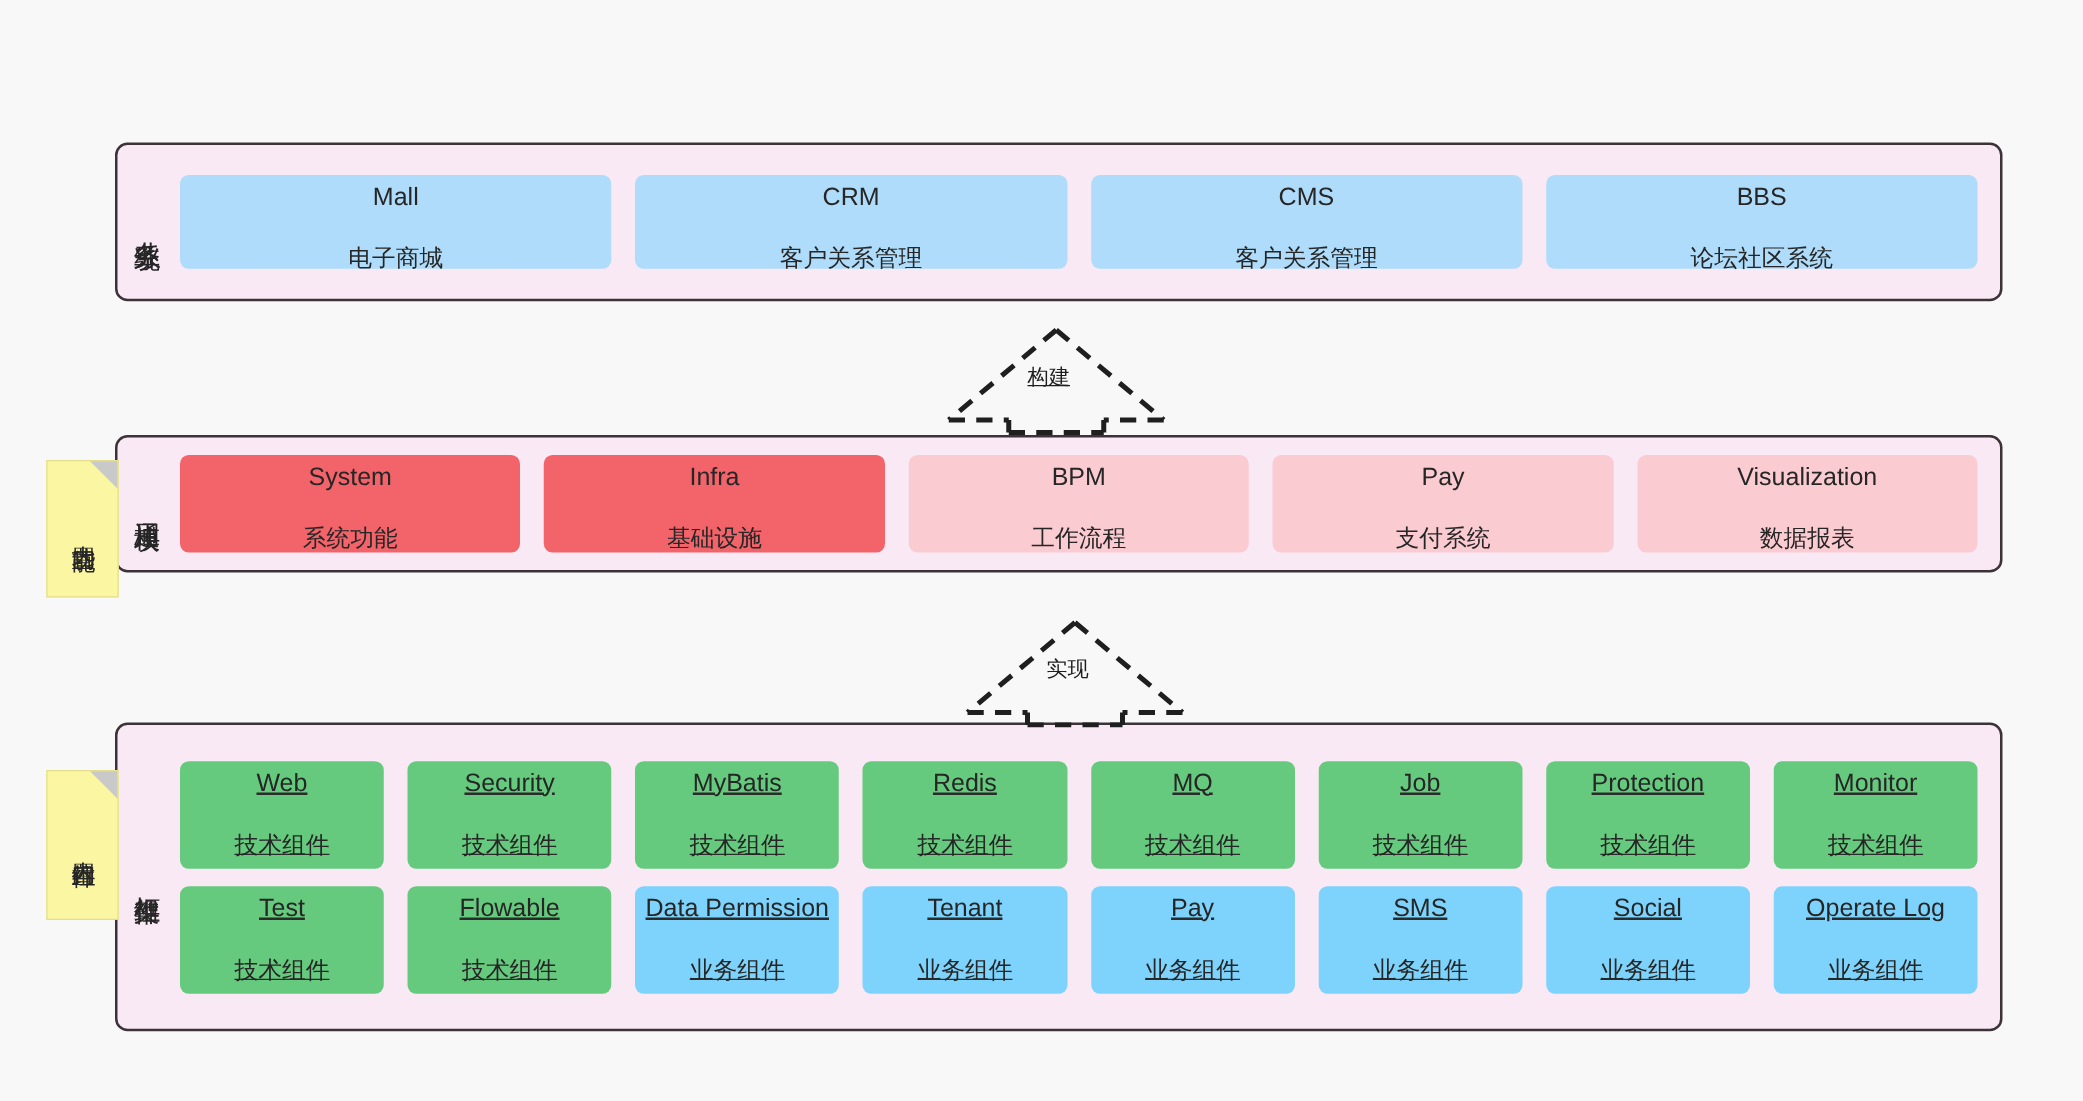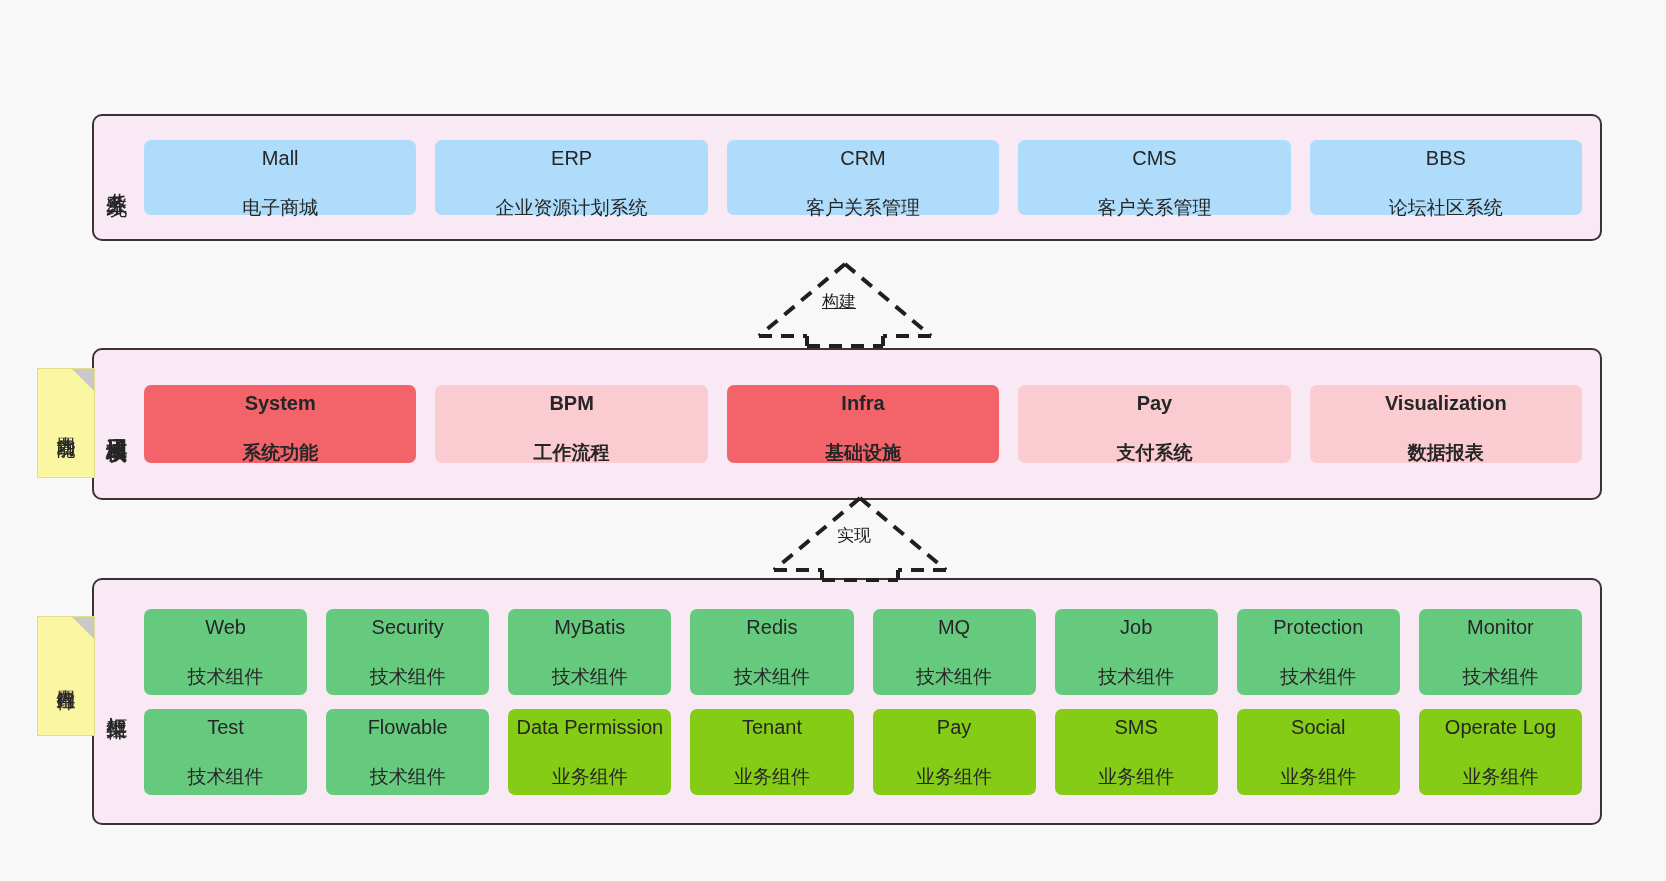--- a/index.html
+++ b/index.html
@@ -76,31 +76,31 @@
     box-sizing: border-box;
     color: #262626;
   }
   .box .en { font-size: 20px; }
   .box .cn { font-size: 19px; margin-top: 26px; }
 
   .box.blue        { background: #AEDCFA; }
   .box.red-strong  { background: #F2646A; }
   .box.red-light   { background: #FBCBD2; }
   .box.green-strong{ background: #66CA7E; }
-  .box.green-light { background: #84cc16; }
+  .box.green-light { background: #7dd3fc; }
 
   
   #layer-business { left: 92px;  top: 114px; width: 1510px; height: 127px; }
   #layer-business .box { height: 75px; }
 
-  #layer-common   { left: 92px;  top: 348px; width: 1510px; height: 152px; font-weight: bold; }
+  #layer-common   { left: 92px;  top: 348px; width: 1510px; height: 110px; }
   #layer-common .box { height: 78px; }
 
   #layer-framework{ left: 92px;  top: 578px; width: 1510px; height: 247px; }
-  #layer-framework .layer-body { gap: 14px; padding-top: 10px; padding-bottom: 10px; }
+  #layer-framework .layer-body { gap: 14px; padding-top: 10px; padding-bottom: 10px; text-decoration: underline; }
   #layer-framework .box { height: 86px; }
 
   
   .note {
     position: absolute;
     box-sizing: border-box;
     background: #FBF6A2;
     border: 1px solid #E2DE8D;
     display: flex;
     align-items: center;
@@ -151,24 +151,20 @@
 
   <div class="layer" id="layer-business">
     <div class="layer-title">业务系统</div>
     <div class="layer-body">
       <div class="row">
         <div class="box blue">
           <span class="en">Mall</span>
           <span class="cn">电子商城</span>
         </div>
         <div class="box blue">
-          <span class="en">ERP</span>
-          <span class="cn">企业资源计划系统</span>
-        </div>
-        <div class="box blue">
           <span class="en">CRM</span>
           <span class="cn">客户关系管理</span>
         </div>
         <div class="box blue">
           <span class="en">CMS</span>
           <span class="cn">客户关系管理</span>
         </div>
         <div class="box blue">
           <span class="en">BBS</span>
           <span class="cn">论坛社区系统</span>
@@ -188,27 +184,27 @@
   </div>
 
   <div class="layer" id="layer-common">
     <div class="layer-title">通用模块</div>
     <div class="layer-body">
       <div class="row">
         <div class="box red-strong">
           <span class="en">System</span>
           <span class="cn">系统功能</span>
         </div>
+        <div class="box red-strong">
+          <span class="en">Infra</span>
+          <span class="cn">基础设施</span>
+        </div>
         <div class="box red-light">
           <span class="en">BPM</span>
           <span class="cn">工作流程</span>
-        </div>
-        <div class="box red-strong">
-          <span class="en">Infra</span>
-          <span class="cn">基础设施</span>
         </div>
         <div class="box red-light">
           <span class="en">Pay</span>
           <span class="cn">支付系统</span>
         </div>
         <div class="box red-light">
           <span class="en">Visualization</span>
           <span class="cn">数据报表</span>
         </div>
       </div>

